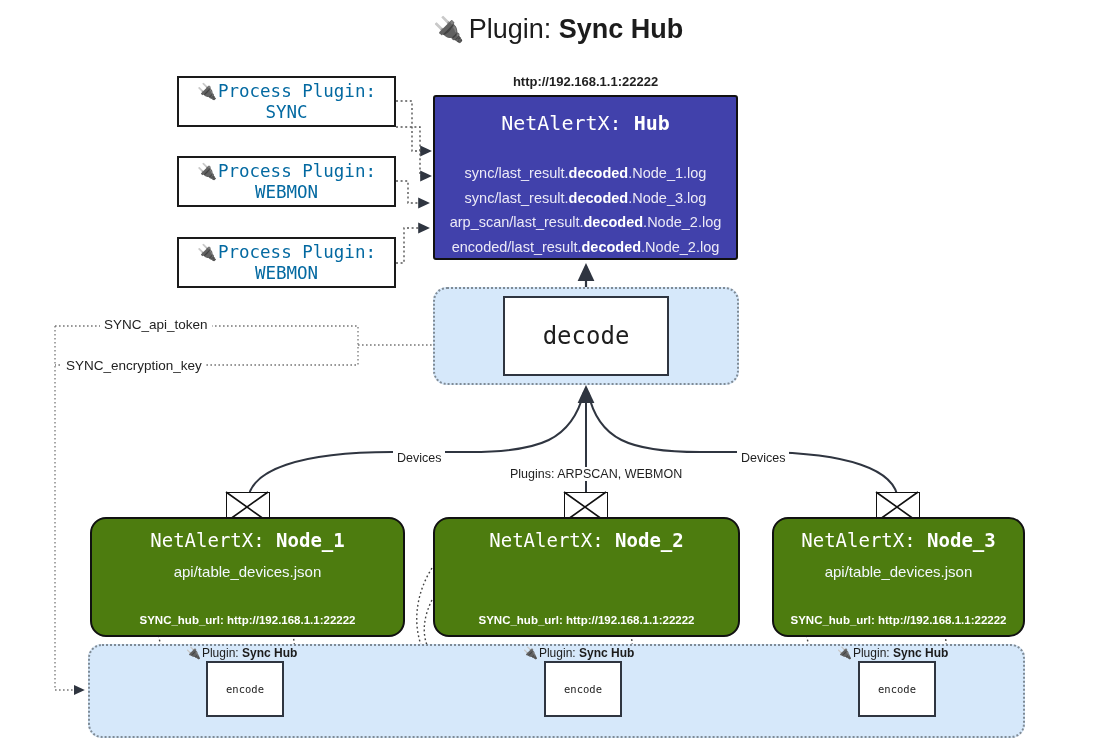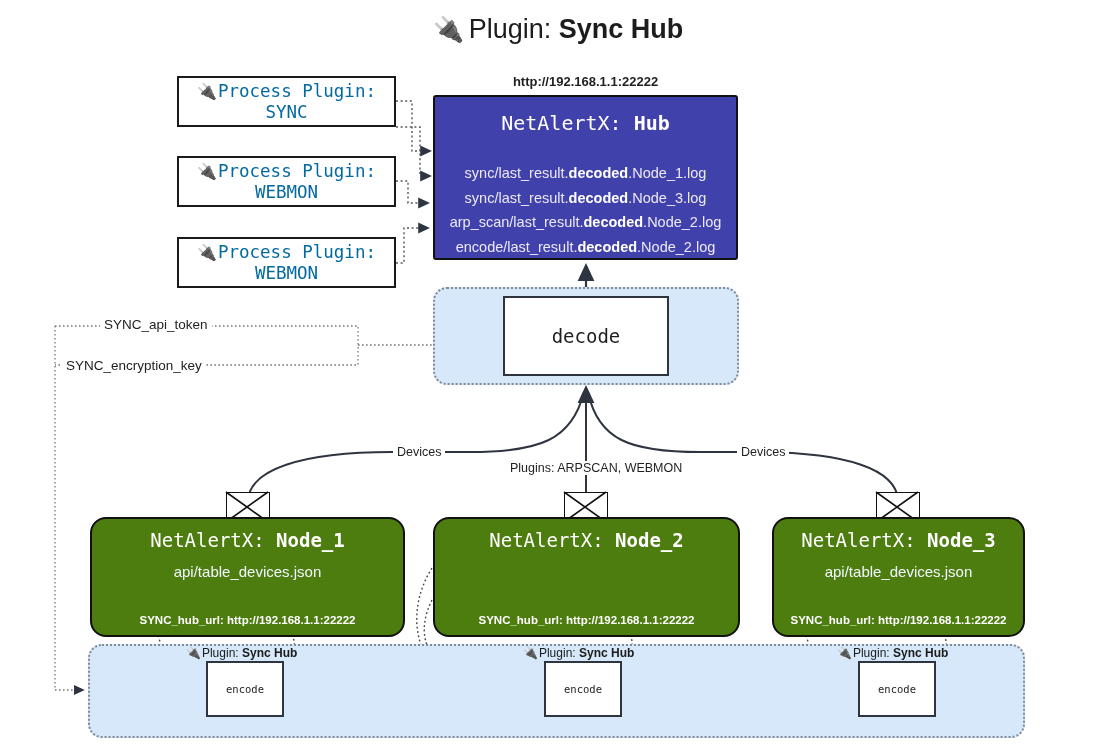--- a/index.html
+++ b/index.html
@@ -37,29 +37,29 @@
   .huburl{position:absolute;left:433px;top:74px;width:305px;text-align:center;
        font-size:13px;font-weight:bold;color:#1f1f1f;}
 
   
   .decwrap{position:absolute;left:433px;top:287px;width:306px;height:98px;
        background:#d6e8fa;border:2px dotted #7f8b96;border-radius:14px;
        box-sizing:border-box;}
   .decbox{position:absolute;left:503px;top:296px;width:166px;height:80px;
        background:#ffffff;border:2.5px solid #2f3540;box-sizing:border-box;
        display:flex;align-items:center;justify-content:center;
-       font-family:"DejaVu Sans Mono", monospace;font-size:19px;color:#1e1e1e;}
+       font-family:"DejaVu Sans Mono", monospace;font-size:24px;color:#1e1e1e;}
 
   
   .keylabel{position:absolute;font-size:13.5px;color:#222;background:#ffffff;
        padding:0 4px;white-space:nowrap;}
 
   
   .edgelabel{position:absolute;font-size:12.5px;color:#1f1f1f;background:#ffffff;
-       padding:0 4px;white-space:nowrap;}
+       padding:0 4px;white-space:nowrap;margin-top:6px;}
 
   
   .node{position:absolute;background:#4d7c0f;border:2.5px solid #111;
        border-radius:16px;box-sizing:border-box;}
   .node .ntitle{margin-top:10px;text-align:center;color:#ffffff;
        font-family:"DejaVu Sans Mono", monospace;font-size:19px;white-space:nowrap;}
   .node .ntitle .b{font-weight:bold;}
   .node .nlines{margin-top:8px;}
   .node .nline{color:#f2f8fe;font-size:15px;text-align:center;line-height:25px;
        white-space:nowrap;}
@@ -151,21 +151,21 @@
 
   <div class="huburl">http://192.168.1.1:22222</div>
   <div class="hub">
     <div class="hubtitle">
       <span>NetAlertX: </span><span class="b">Hub</span>
     </div>
     <div class="logs">
       <div class="logline"><span>sync/last_result.</span><b>decoded</b><span>.Node_1.log</span></div>
       <div class="logline"><span>sync/last_result.</span><b>decoded</b><span>.Node_3.log</span></div>
       <div class="logline"><span>arp_scan/last_result.</span><b>decoded</b><span>.Node_2.log</span></div>
-      <div class="logline"><span>encode/last_result.</span><b>decoded</b><span>.Node_2.log</span></div>
+      <div class="logline"><span>encoded/last_result.</span><b>decoded</b><span>.Node_2.log</span></div>
     </div>
   </div>
 
   <div class="decwrap"></div>
   <div class="decbox">decode</div>
 
   <div class="keylabel" style="left:100px;top:317px;">SYNC_api_token</div>
   <div class="keylabel" style="left:62px;top:358px;">SYNC_encryption_key</div>
 
   <div class="edgelabel" style="left:393px;top:445px;">Devices</div>

